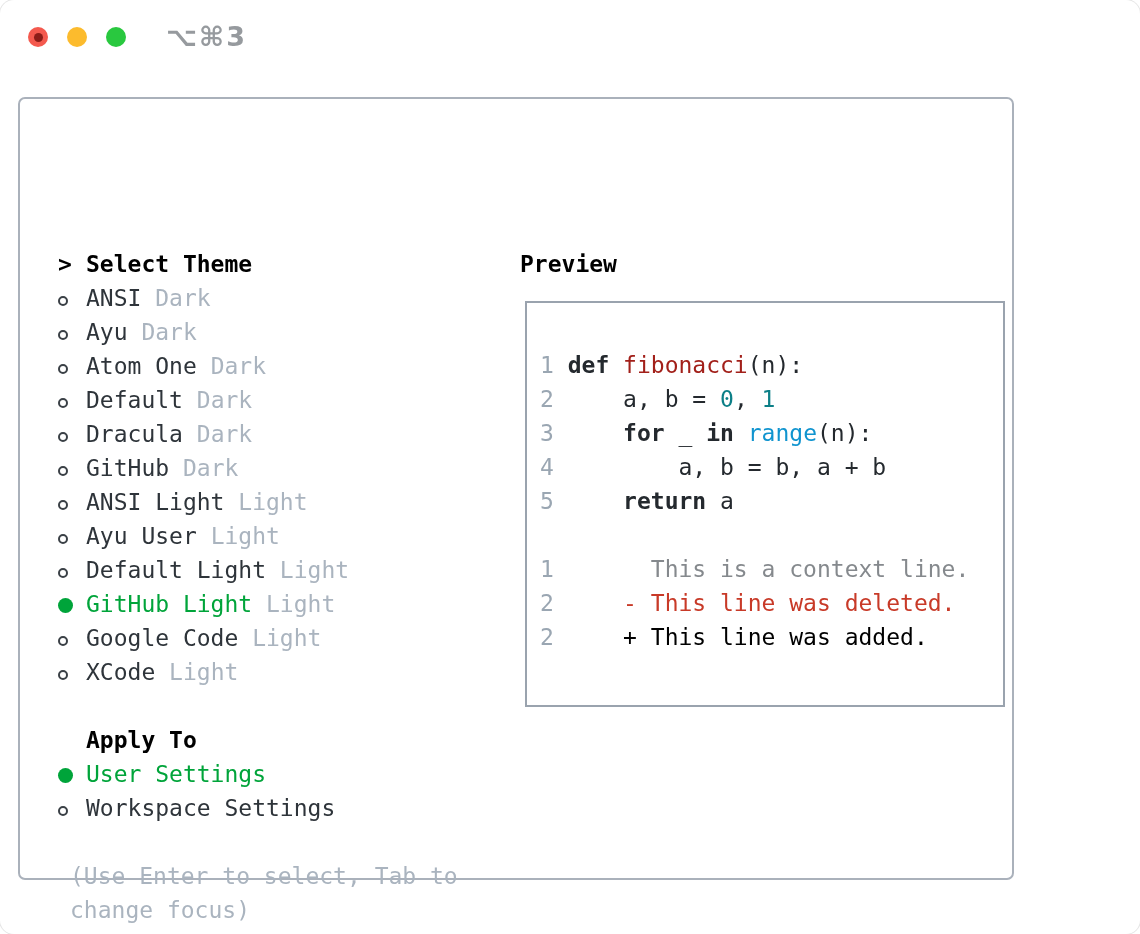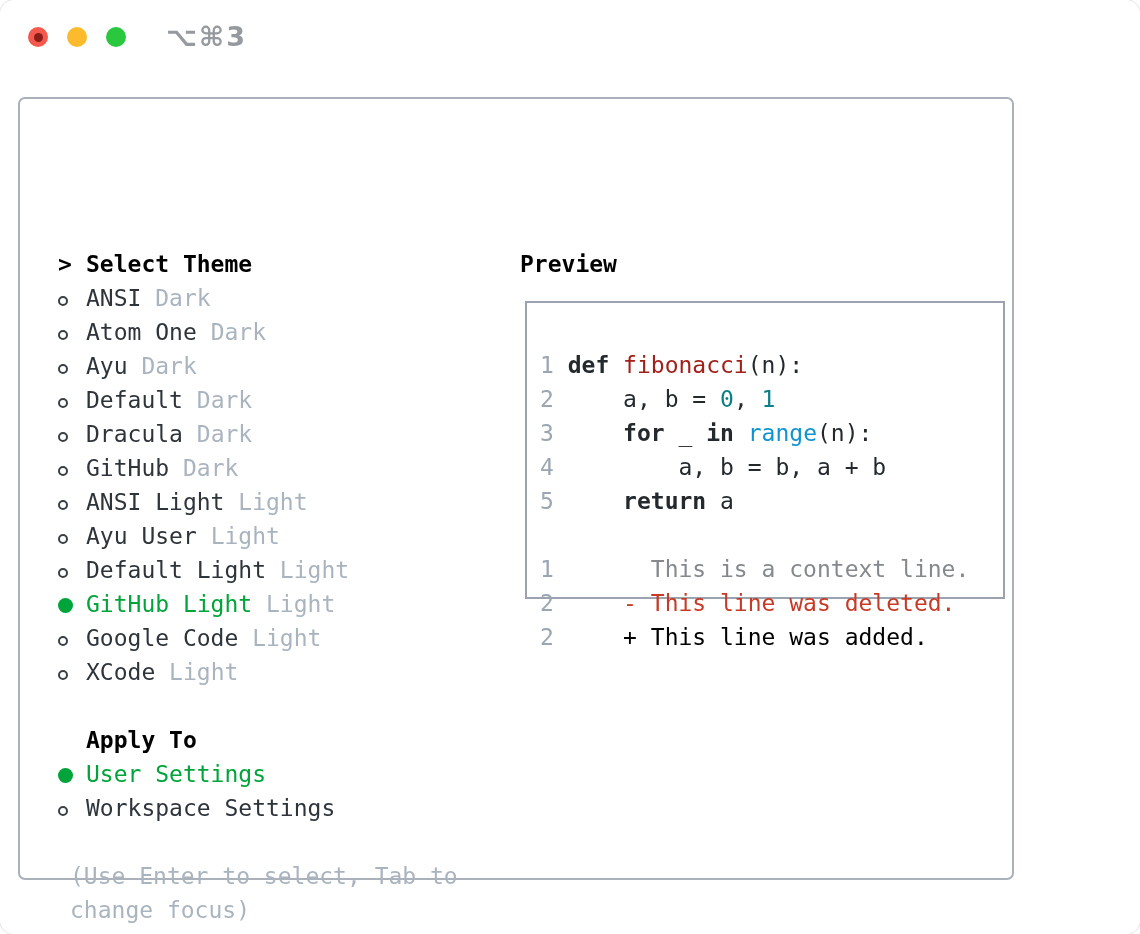--- a/index.html
+++ b/index.html
@@ -49,21 +49,21 @@
   .name { color:#2e343a; }
   .tag { color:#aab4bf; margin-left:1ch; }
   .row.help { color:#aab4bf;margin-left:12px; }
   .blank { height:34px; }
   
   .preview-title {
     position:absolute; left:500px; top:148px; height:34px; line-height:34px;
     font-weight:bold; color:#000000;
   }
   .preview-box {
-    position:absolute; left:505px; top:202px; width:480px; height:298px;
+    position:absolute; left:505px; top:202px; width:480px; height:406px;
     border:2px solid #9aa3ae; background:#ffffff; padding:45px 0 0 13px;
   }
   .cl { height:34px; line-height:34px; white-space:pre; }
   .n   { color:#9aa6b2; }
   .kw  { color:#24292e; font-weight:bold; }
   .fn  { color:#a2201a; }
   .lit { color:#0c7f87; }
   .bi  { color:#1094cf; }
   .pl  { color:#24292e; }
   .ctx { color:#85898d; }
@@ -83,22 +83,22 @@
     <span class="light green"></span>
     <span class="win-title">⌥⌘3</span>
   </div>
 
   <div class="panel">
 
     <div class="left-col">
       <div class="row"><span class="cell caret">&gt;</span><span class="hdr">Select Theme</span></div>
 
       <div class="row item"><span class="cell"><span class="radio"></span></span><span class="name">ANSI</span><span class="tag">Dark</span></div>
+      <div class="row item"><span class="cell"><span class="radio"></span></span><span class="name">Ayu</span><span class="tag">Dark</span></div>
       <div class="row item"><span class="cell"><span class="radio"></span></span><span class="name">Atom One</span><span class="tag">Dark</span></div>
-      <div class="row item"><span class="cell"><span class="radio"></span></span><span class="name">Ayu</span><span class="tag">Dark</span></div>
       <div class="row item"><span class="cell"><span class="radio"></span></span><span class="name">Default</span><span class="tag">Dark</span></div>
       <div class="row item"><span class="cell"><span class="radio"></span></span><span class="name">Dracula</span><span class="tag">Dark</span></div>
       <div class="row item"><span class="cell"><span class="radio"></span></span><span class="name">GitHub</span><span class="tag">Dark</span></div>
       <div class="row item"><span class="cell"><span class="radio"></span></span><span class="name">ANSI Light</span><span class="tag">Light</span></div>
       <div class="row item"><span class="cell"><span class="radio"></span></span><span class="name">Ayu User</span><span class="tag">Light</span></div>
       <div class="row item"><span class="cell"><span class="radio"></span></span><span class="name">Default Light</span><span class="tag">Light</span></div>
       <div class="row item selected"><span class="cell"><span class="radio"></span></span><span class="name">GitHub Light</span><span class="tag">Light</span></div>
       <div class="row item"><span class="cell"><span class="radio"></span></span><span class="name">Google Code</span><span class="tag">Light</span></div>
       <div class="row item"><span class="cell"><span class="radio"></span></span><span class="name">XCode</span><span class="tag">Light</span></div>
 

